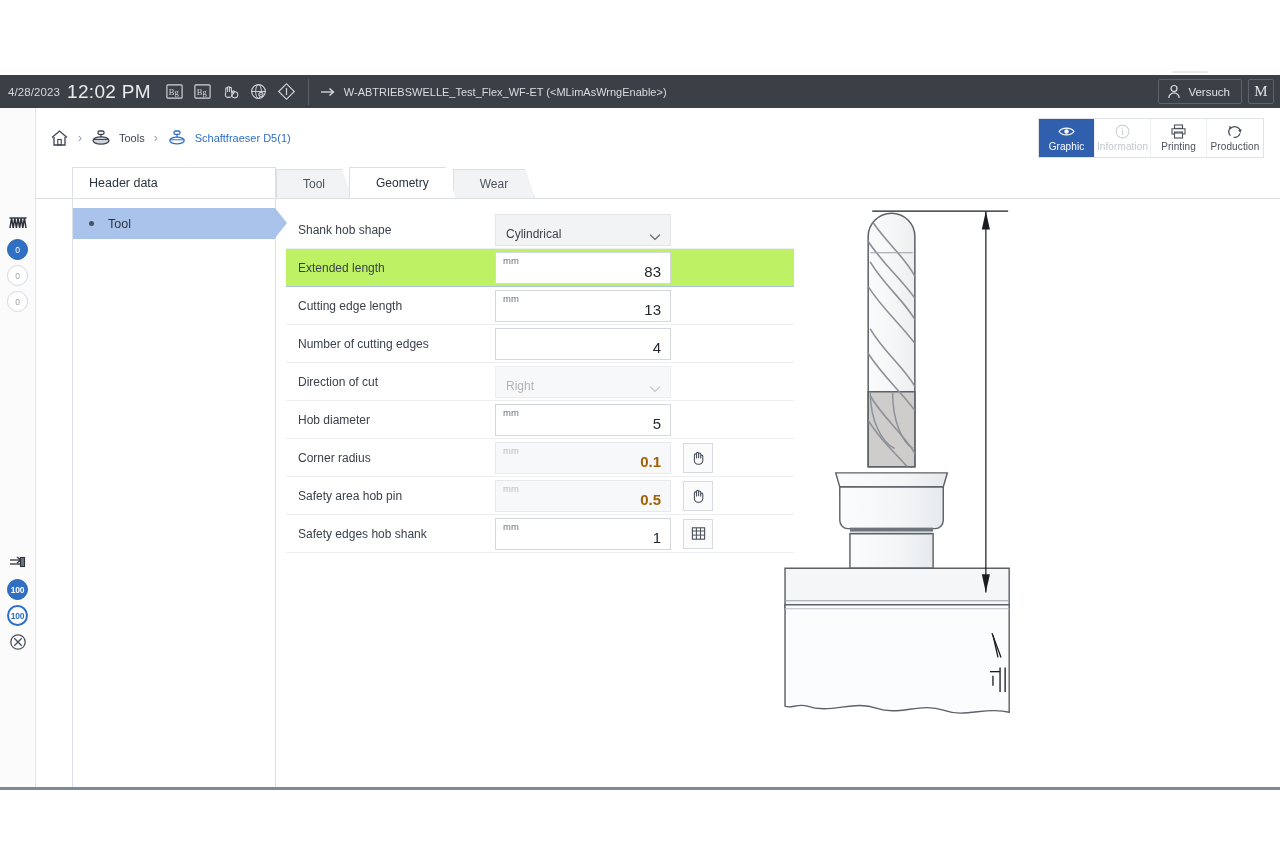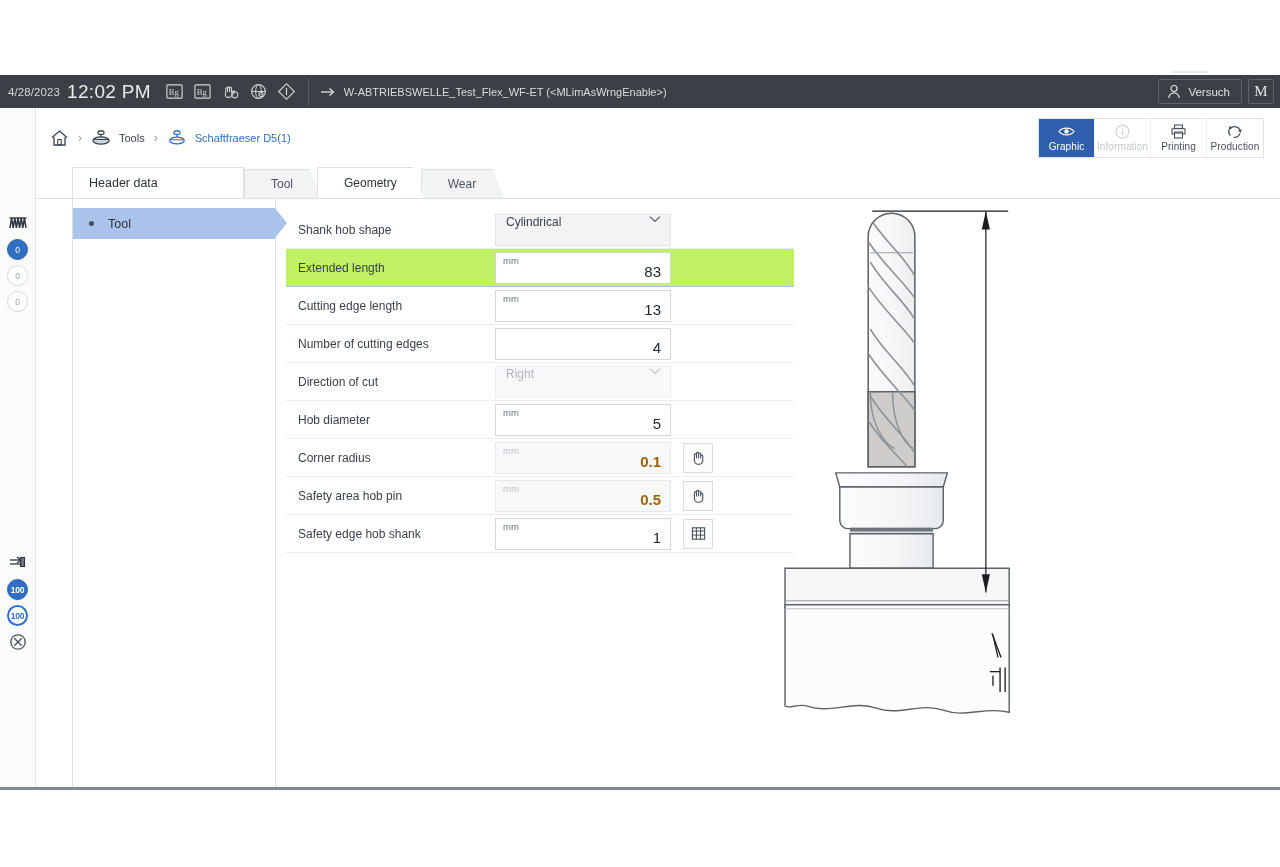--- a/index.html
+++ b/index.html
@@ -94,21 +94,21 @@
   .mode.sel .mode-lbl { color: #ffffff; }
   .mode.dim .mode-lbl { color: #c3c8cf; }
   .mode-ico { height: 15px; display: flex; align-items: center; }
 
   
   .tabstrip {
     height: 31px; display: flex; align-items: flex-end;
     border-bottom: 1px solid #dcdfe3; background: #ffffff; padding-left: 0;
   }
   .hdrtab {
-    width: 172px; height: 31px; background: #ffffff;
+    width: 204px; height: 31px; background: #ffffff;
     border: 1px solid #dcdfe3; border-bottom: 1px solid #ffffff;
     display: flex; align-items: center; padding-left: 16px;
     margin-left: 36px; position: relative; z-index: 3;
   }
   .hdrtab span { font-size: 12.5px; color: #2d333c; }
   .tabs { display: flex; align-items: flex-end; height: 31px; }
   .tab {
     height: 29px; display: flex; align-items: center; justify-content: center;
     font-size: 12px; color: #4c535d; background: #f2f3f5;
     border: 1px solid #dcdfe3; border-bottom: none;
@@ -159,22 +159,22 @@
   .finput .unit {
     position: absolute; left: 7px; top: 2px; font-size: 9.5px; color: #6c737c;
   }
   .finput .val { font-size: 15px; color: #23282f; line-height: 1.1; }
   .finput.ro { background: #f7f8f9; border-color: #e6e8eb; }
   .finput.ro .val { color: #a16207; font-weight: bold; }
   .finput.ro .unit { color: #b8bdc4; }
 
   .fselect {
     height: 32px; background: #f2f3f5; border: 1px solid #e3e5e8;
-    display: flex; align-items: flex-start; justify-content: space-between;
-    padding: 0 9px 12px 10px;
+    display: flex; align-items: flex-end; justify-content: space-between;
+    padding: 0 9px 4px 10px;
   }
   .fselect .sv { font-size: 12px; color: #3a414b; }
   .fselect.dis { background: #f7f8f9; border-color: #ecedef; }
   .fselect.dis .sv { color: #b0b5bc; }
 
   .fbtn {
     width: 30px; height: 30px; margin-left: 12px; flex: none;
     border: 1px solid #d7dade; background: #fbfbfc;
     display: flex; align-items: center; justify-content: center;
   }
@@ -503,21 +503,21 @@
           <div class="fbtn">
             <span style="display:flex">
               <svg width="17" height="17" viewBox="0 0 17 17">
                   <path d="M4.4 10.4 V5.9 a1.05 1.05 0 0 1 2.1 0 v3.1 V4.4 a1.05 1.05 0 0 1 2.1 0 v4.4 V5 a1.05 1.05 0 0 1 2.1 0 v4.1 V7.2 a1.05 1.05 0 0 1 2.1 0 V11.6 a3.6 3.6 0 0 1-3.6 3.6 H8.1 A3.7 3.7 0 0 1 4.4 11.5 Z" fill="none" stroke="#4a515b" stroke-width="1.1" stroke-linejoin="round"></path>
                 </svg>
             </span>
           </div>
         </div>
 
         <div class="frow">
-          <div class="flabel">Safety edge hob shank</div>
+          <div class="flabel">Safety edges hob shank</div>
           <div class="fctl">
             <div class="finput">
               <span class="unit">mm</span>
               <span class="val">1</span>
             </div>
           </div>
           <div class="fbtn">
             <span style="display:flex">
               <svg width="17" height="17" viewBox="0 0 17 17">
                   <rect x="2.4" y="2.8" width="12.2" height="11.4" fill="none" stroke="#4a515b" stroke-width="1.1"></rect>

